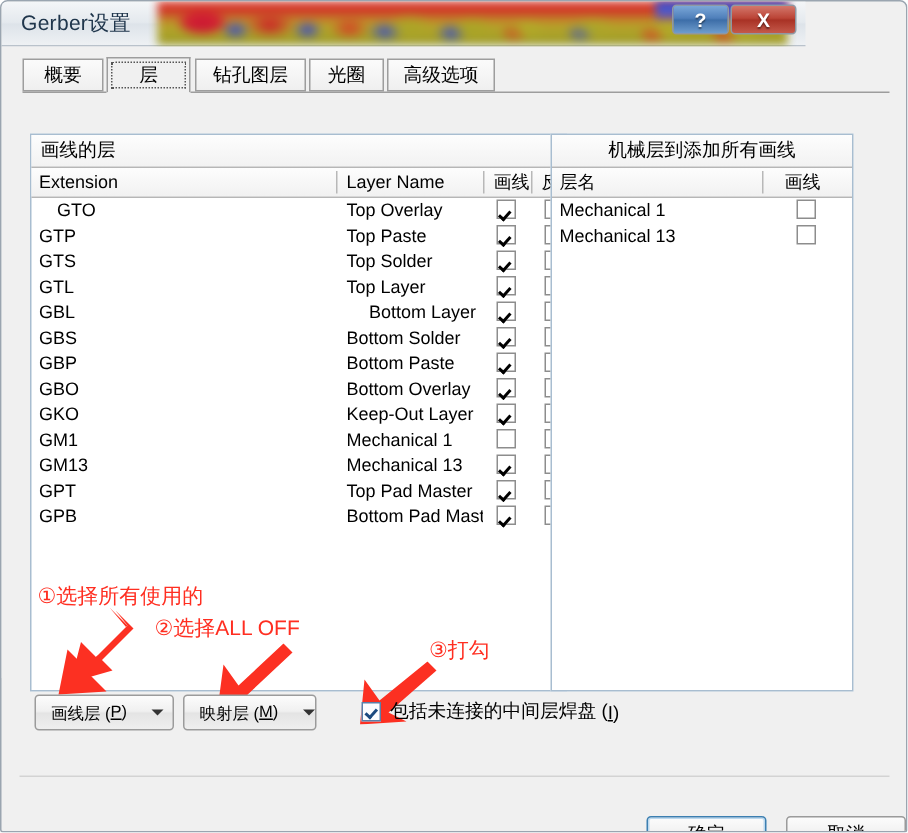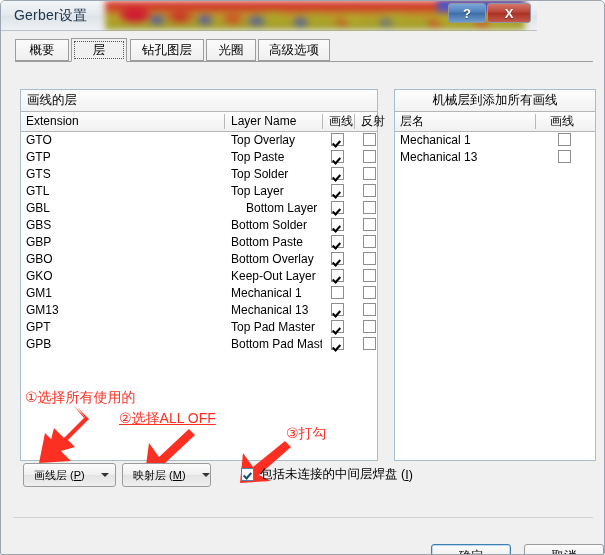--- a/index.html
+++ b/index.html
@@ -159,21 +159,21 @@
   }
 
   
   .group-panel {
     position: absolute;
     box-sizing: border-box;
     border: 1px solid #a8bdd0;
     background: #ffffff;
   }
   #left-panel { left: 19px; top: 58px; width: 358px; height: 372px; }
-  #right-panel { left: 393px; top: 58px; width: 202px; height: 372px; }
+  #right-panel { left: 366px; top: 58px; width: 202px; height: 372px; }
 
   .panel-caption {
     position: absolute;
     left: 0; top: 0;
     height: 22px;
     width: 100%;
     box-sizing: border-box;
     border-bottom: 1px solid #b6b6b6;
     background: linear-gradient(to bottom, #fdfdfd 0%, #f2f2f2 100%);
     display: flex;
@@ -328,21 +328,21 @@
   #cancel-button { left: 523px; }
 
   
   .anno-text {
     position: absolute;
     color: #ff2e21;
     font-size: 14px;
     white-space: nowrap;
   }
   #anno1 { left: 24px; top: 358px; }
-  #anno2 { left: 118px; top: 379px; text-decoration: underline; }
+  #anno2 { left: 102px; top: 379px; }
   #anno3 { left: 285px; top: 394px; }
   .anno-arrow { position: absolute; }
 
   #watermark {
     position: absolute;
     left: 340px; top: 522px;
     font-size: 15px;
     color: rgba(150,160,175,.55);
     letter-spacing: .4px;
     white-space: nowrap;
@@ -394,21 +394,21 @@
         <div class="hsep" style="left:203px;"></div>
         <div class="hcell" style="left:205px;width:97px;">Layer Name</div>
         <div class="hsep" style="left:301px;"></div>
         <div class="hcell" style="left:303px;width:31px;">画线</div>
         <div class="hsep" style="left:333px;"></div>
         <div class="hcell" style="left:335px;width:31px;">反射</div>
       </div>
 
       <div class="grid" id="left-grid">
           <div class="grid-row">
-            <div class="cell" style="left: 0px; width: 205px;">GTO</div>
+            <div class="cell" style="left: 12px; width: 205px;">GTO</div>
             <div class="cell" style="left: 205px; width: 96px;">Top Overlay</div>
             <div class="chk checked" style="left: 310px;"></div>
             <div class="chk" style="left: 342px;"></div>
           </div>
           <div class="grid-row">
             <div class="cell" style="left: 0px; width: 205px;">GTP</div>
             <div class="cell" style="left: 205px; width: 96px;">Top Paste</div>
             <div class="chk checked" style="left: 310px;"></div>
             <div class="chk" style="left: 342px;"></div>
           </div>

